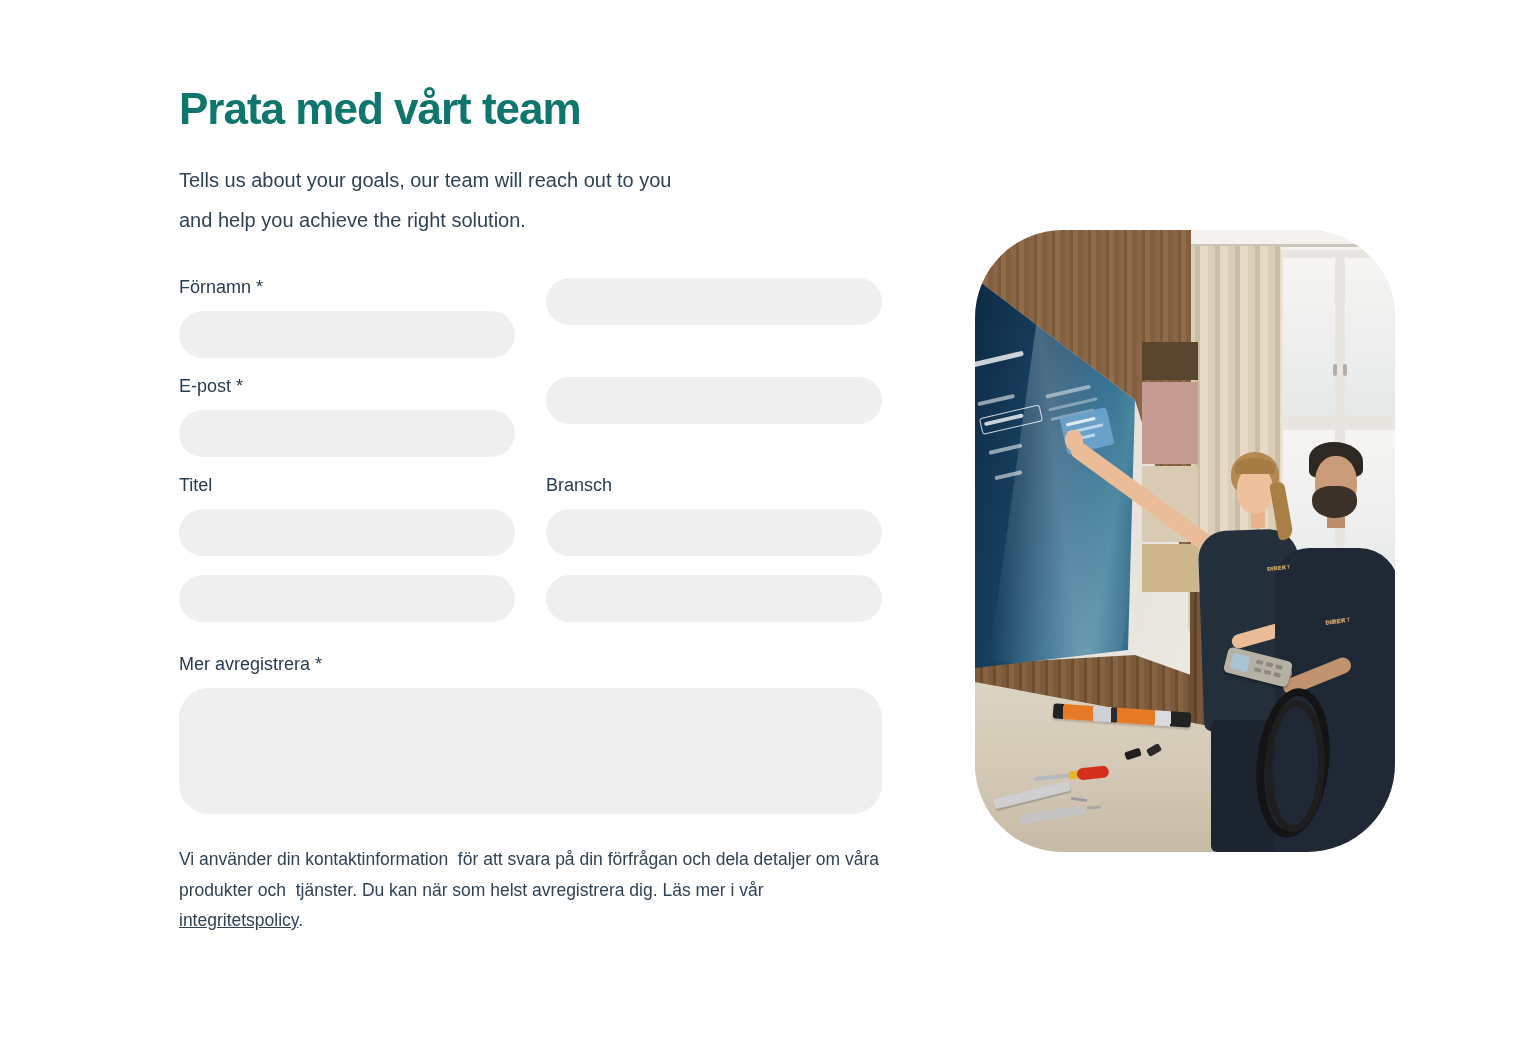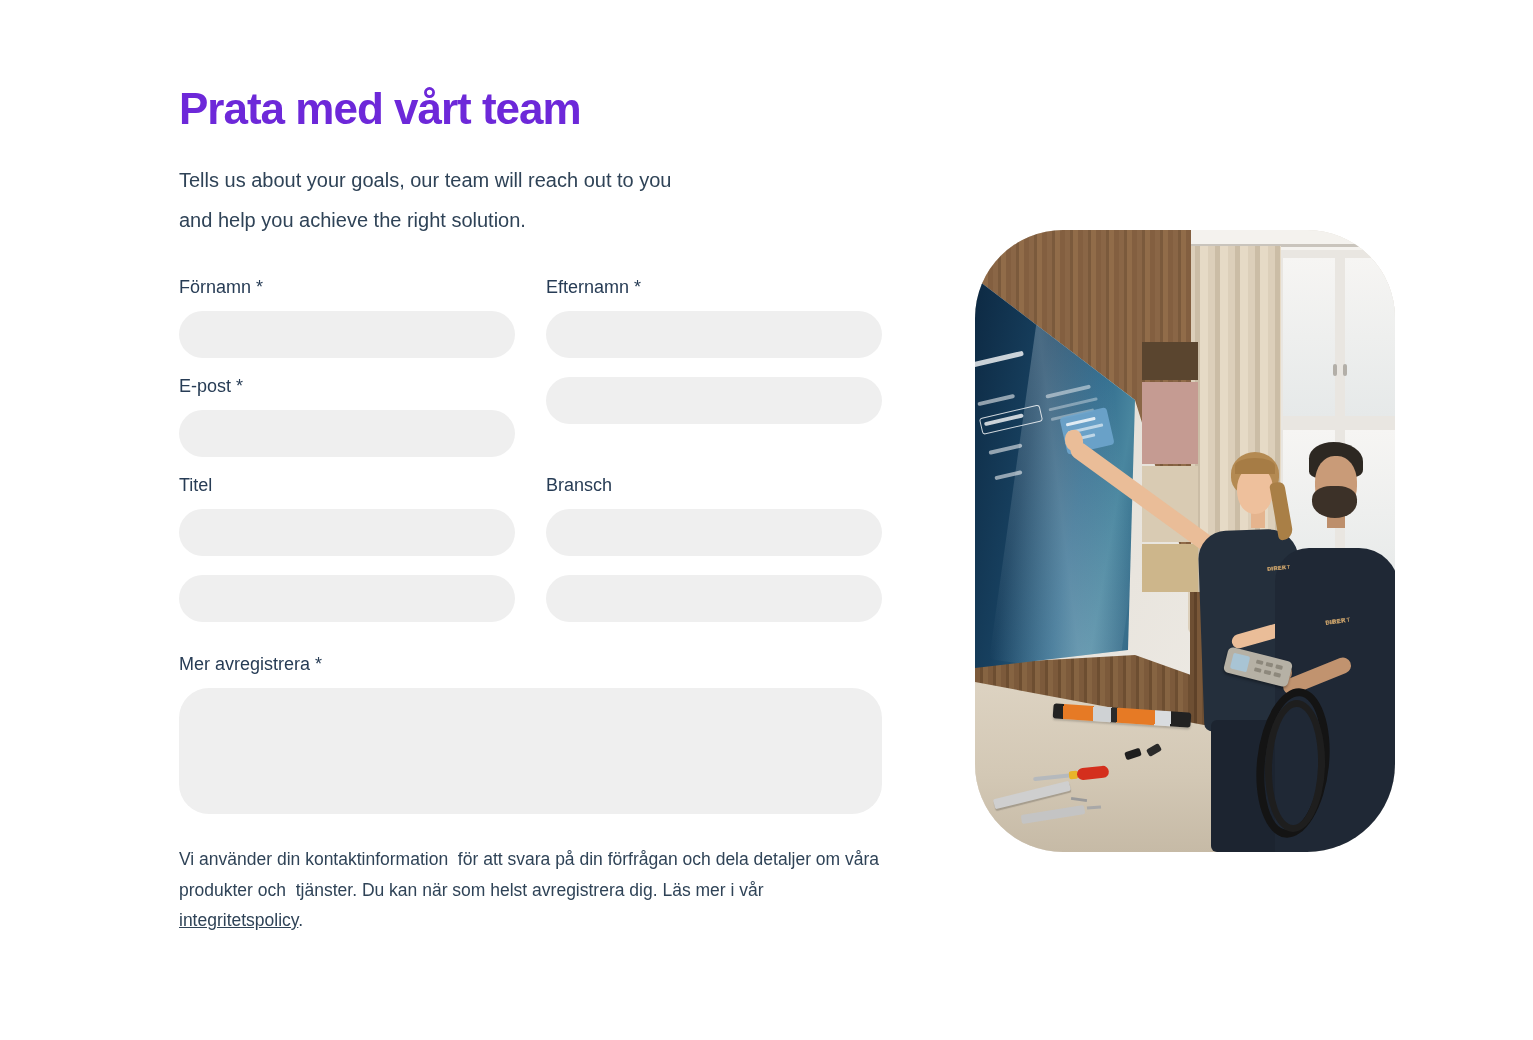--- a/index.html
+++ b/index.html
@@ -9,21 +9,21 @@
     font-family:"Liberation Sans", sans-serif;
     position:relative;
     overflow:hidden;
     color:#2f4357;
   }
 
   
   .main { position:absolute; left:179px; top:84px; width:703px; }
   .page-title {
     font-size:44px; line-height:50px; font-weight:bold;
-    letter-spacing:-1px; color:#6d28d9;
+    letter-spacing:-1px; color:#0f766e;
   }
   .subtitle { margin-top:26px; font-size:20px; line-height:40px; color:#2f4357; }
   .form-grid {
     margin-top:38px;
     display:grid; grid-template-columns:336px 336px;
     column-gap:31px; row-gap:19px;
   }
   .f-label { font-size:18px; line-height:19px; margin-bottom:14px; color:#273c55; }
   .f-input {
     display:block; width:100%; height:47px;
@@ -209,21 +209,20 @@
     <div>Tells us about your goals, our team will reach out to you</div>
     <div>and help you achieve the right solution.</div>
   </div>
 
   <form class="form-grid">
     <div class="f-cell">
       <div class="f-label">Förnamn *</div>
       <input class="f-input" type="text" aria-label="Förnamn *" style="">
     </div>
     <div class="f-cell">
-      <div class="f-label">Efternamn *</div>
       <input class="f-input" type="text" aria-label="Efternamn *" style="">
     </div>
     <div class="f-cell">
       <div class="f-label">E-post *</div>
       <input class="f-input" type="text" aria-label="E-post *" style="">
     </div>
     <div class="f-cell">
       <input class="f-input" type="text" aria-label="Telefonnummer" style="">
     </div>
     <div class="f-cell">

